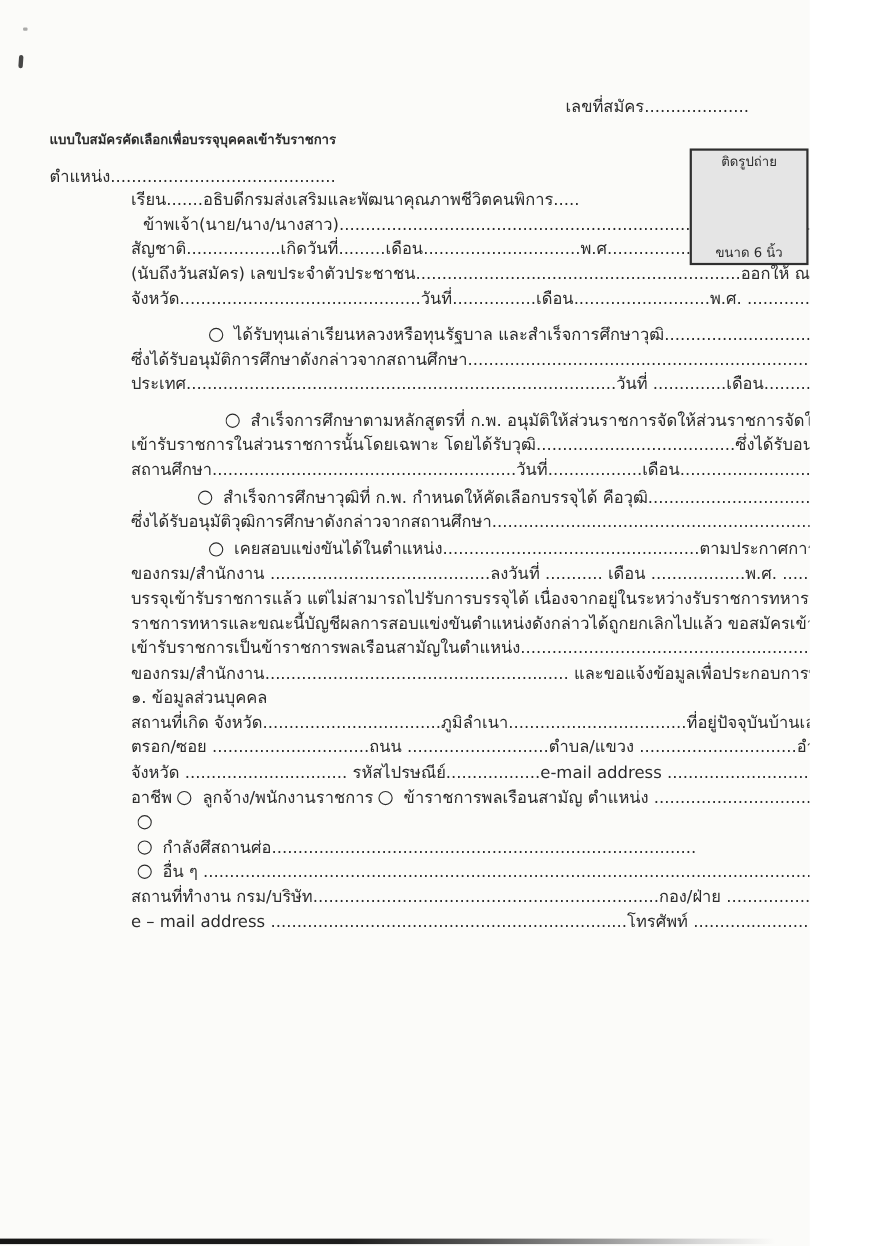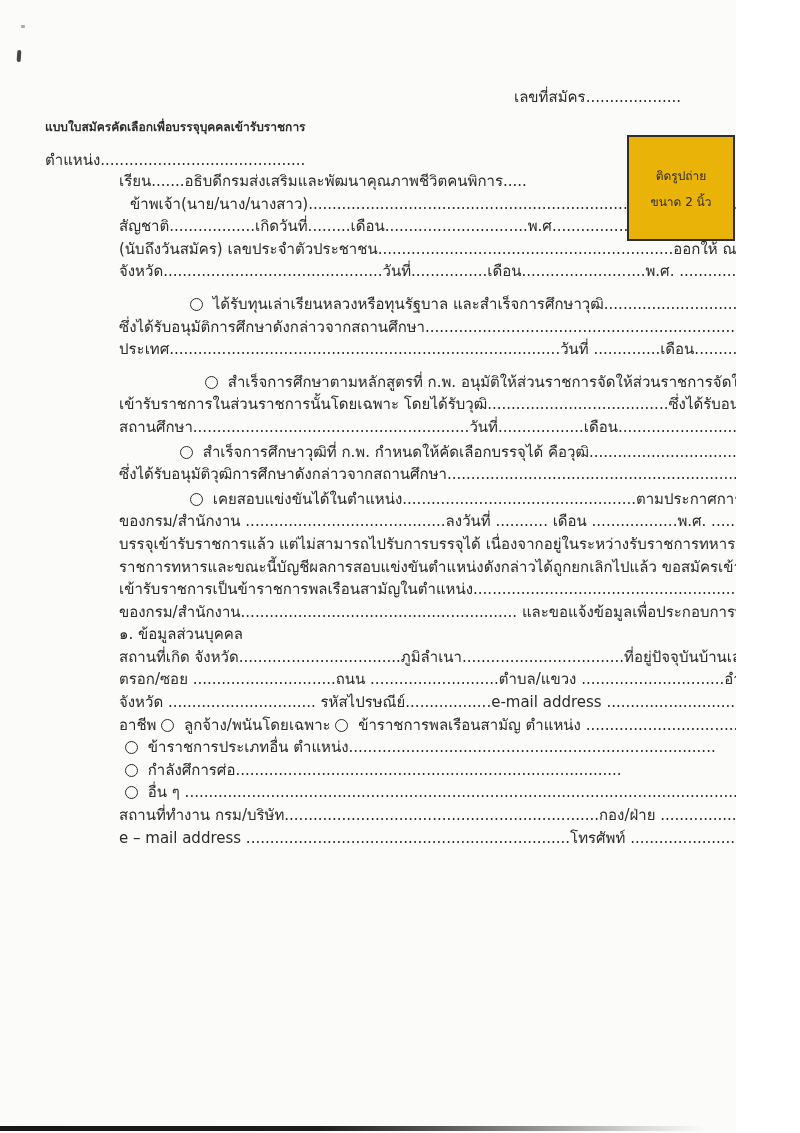--- a/index.html
+++ b/index.html
@@ -19,22 +19,22 @@
   .title {
     position:absolute; top:117px; left:45px; width:740px;
     text-align:left; font-size:12px; font-weight:bold; white-space:nowrap;
   }
   .position-line {
     position:absolute; top:148px; left:45px; width:740px;
     text-align:left; font-size:15px; white-space:nowrap;
   }
   .photo-box {
     position:absolute; left:627px; top:135px; width:104px; height:102px;
-    border:2px solid #2f2f2f; background:#eab308;
-    display:flex; flex-direction:column; align-items:center; justify-content:center;
+    border:2px solid #2f2f2f; background:#e5e5e5;
+    display:flex; flex-direction:column; align-items:center; justify-content:space-between;
     gap:7px; font-size:12px; color:#2b2b2b; z-index:3;
   }
   .content {
     position:absolute; left:85px; top:170px; width:664px;
   }
   .line {
     font-size:15px; line-height:22.6px; height:22.6px;
     white-space:nowrap; overflow:hidden;margin-left:34px;
   }
   .line.bold { font-weight:normal; }
@@ -65,21 +65,21 @@
   <div class="artifact a2"></div>
 
   <div class="app-no">เลขที่สมัคร....................</div>
 
   <div class="title">แบบใบสมัครคัดเลือกเพื่อบรรจุบุคคลเข้ารับราชการ</div>
 
   <div class="position-line">ตำแหน่ง...........................................</div>
 
   <div class="photo-box">
     <div>ติดรูปถ่าย</div>
-    <div>ขนาด 2 นิ้ว</div>
+    <div>ขนาด 6 นิ้ว</div>
   </div>
 
   <div class="content" id="form-lines">
       <div class="line"><span>เรียน.......อธิบดีกรมส่งเสริมและพัฒนาคุณภาพชีวิตคนพิการ.....</span></div>
       <div class="line" style="margin-left: 45px;"><span>ข้าพเจ้า(นาย/นาง/นางสาว).....................................................................................................</span></div>
       <div class="line"><span>สัญชาติ..................เกิดวันที่.........เดือน..............................พ.ศ.................อายุ..............ปี.............เดือน</span></div>
       <div class="line"><span>(นับถึงวันสมัคร) เลขประจำตัวประชาชน..............................................................ออกให้ ณ อำเภอ.......................................</span></div>
       <div class="line"><span>จังหวัด..............................................วันที่................เดือน..........................พ.ศ. .................. เป็นผู้</span></div>
       <div class="line" style="margin-left: 105px; margin-top: 10px;"><span class="radio"></span><span> ได้รับทุนเล่าเรียนหลวงหรือทุนรัฐบาล และสำเร็จการศึกษาวุฒิ.........................................</span></div>
       <div class="line"><span>ซึ่งได้รับอนุมัติการศึกษาดังกล่าวจากสถานศึกษา..............................................................................................................</span></div>
@@ -92,23 +92,23 @@
       <div class="line" style="margin-left: 105px; margin-top: 2px;"><span class="radio"></span><span> เคยสอบแข่งขันได้ในตำแหน่ง.................................................ตามประกาศการขึ้นบัญชีผู้สอบแข่งขันได้</span></div>
       <div class="line"><span>ของกรม/สำนักงาน ..........................................ลงวันที่ ........... เดือน ..................พ.ศ. .......... และถึงลำดับที่ที่จะได้รับการ</span></div>
       <div class="line"><span>บรรจุเข้ารับราชการแล้ว แต่ไม่สามารถไปรับการบรรจุได้ เนื่องจากอยู่ในระหว่างรับราชการทหารตามกฎหมายว่าด้วยการรับ</span></div>
       <div class="line"><span>ราชการทหารและขณะนี้บัญชีผลการสอบแข่งขันตำแหน่งดังกล่าวได้ถูกยกเลิกไปแล้ว ขอสมัครเข้ารับการคัดเลือกเพื่อบรรจุ</span></div>
       <div class="line"><span>เข้ารับราชการเป็นข้าราชการพลเรือนสามัญในตำแหน่ง.........................................................................................................</span></div>
       <div class="line"><span>ของกรม/สำนักงาน.......................................................... และขอแจ้งข้อมูลเพื่อประกอบการพิจารณา ดังนี้</span></div>
       <div class="line bold"><span>๑. ข้อมูลส่วนบุคคล</span></div>
       <div class="line"><span>สถานที่เกิด จังหวัด..................................ภูมิลำเนา..................................ที่อยู่ปัจจุบันบ้านเลขที่ ..................หมู่ที่ ................</span></div>
       <div class="line"><span>ตรอก/ซอย ..............................ถนน ...........................ตำบล/แขวง ..............................อำเภอ/เขต..............................</span></div>
       <div class="line"><span>จังหวัด ............................... รหัสไปรษณีย์..................e-mail address ......................................โทรศัพท์.........................</span></div>
-      <div class="line"><span>อาชีพ </span><span class="radio"></span><span> ลูกจ้าง/พนันโดยเฉพาะ   </span><span class="radio"></span><span> ข้าราชการพลเรือนสามัญ ตำแหน่ง ...........................................................</span></div>
-      <div class="line" style="margin-left: 40px;"><span class="radio"></span><span> ข้าราชการประเภทอื่น ตำแหน่ง.............................................................................</span></div>
-      <div class="line" style="margin-left: 40px;"><span class="radio"></span><span> กำลังศึการศ่อ.................................................................................</span></div>
+      <div class="line"><span>อาชีพ </span><span class="radio"></span><span> ลูกจ้าง/พนักงานราชการ   </span><span class="radio"></span><span> ข้าราชการพลเรือนสามัญ ตำแหน่ง ...........................................................</span></div>
+      <div class="line" style="margin-left: 40px;"><span class="radio"></span></div>
+      <div class="line" style="margin-left: 40px;"><span class="radio"></span><span> กำลังศึสถานศ่อ.................................................................................</span></div>
       <div class="line" style="margin-left: 40px;"><span class="radio"></span><span> อื่น ๆ ...............................................................................................................................................</span></div>
       <div class="line"><span>สถานที่ทำงาน กรม/บริษัท..................................................................กอง/ฝ่าย .................................................</span></div>
       <div class="line"><span>e – mail address ....................................................................โทรศัพท์ .....................................................</span></div>
     </div>
 
   <div class="bottom-band"></div>
   <div class="right-edge"></div>
 </div>
 
 </body></html>

